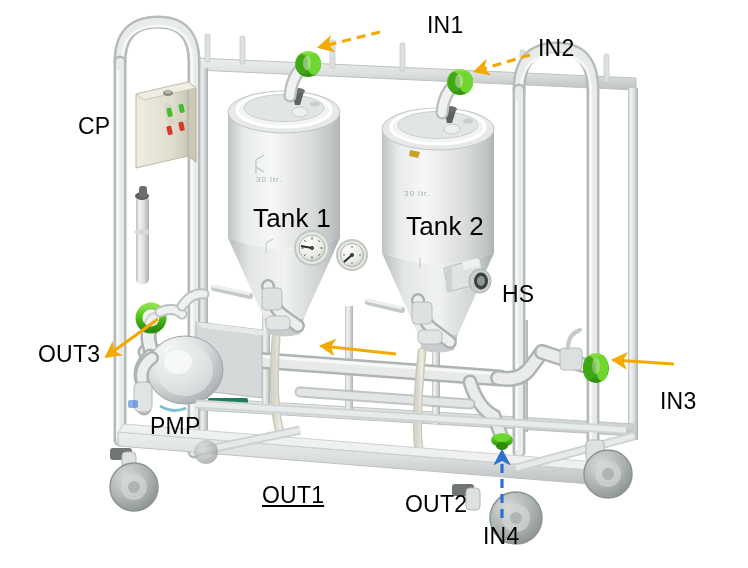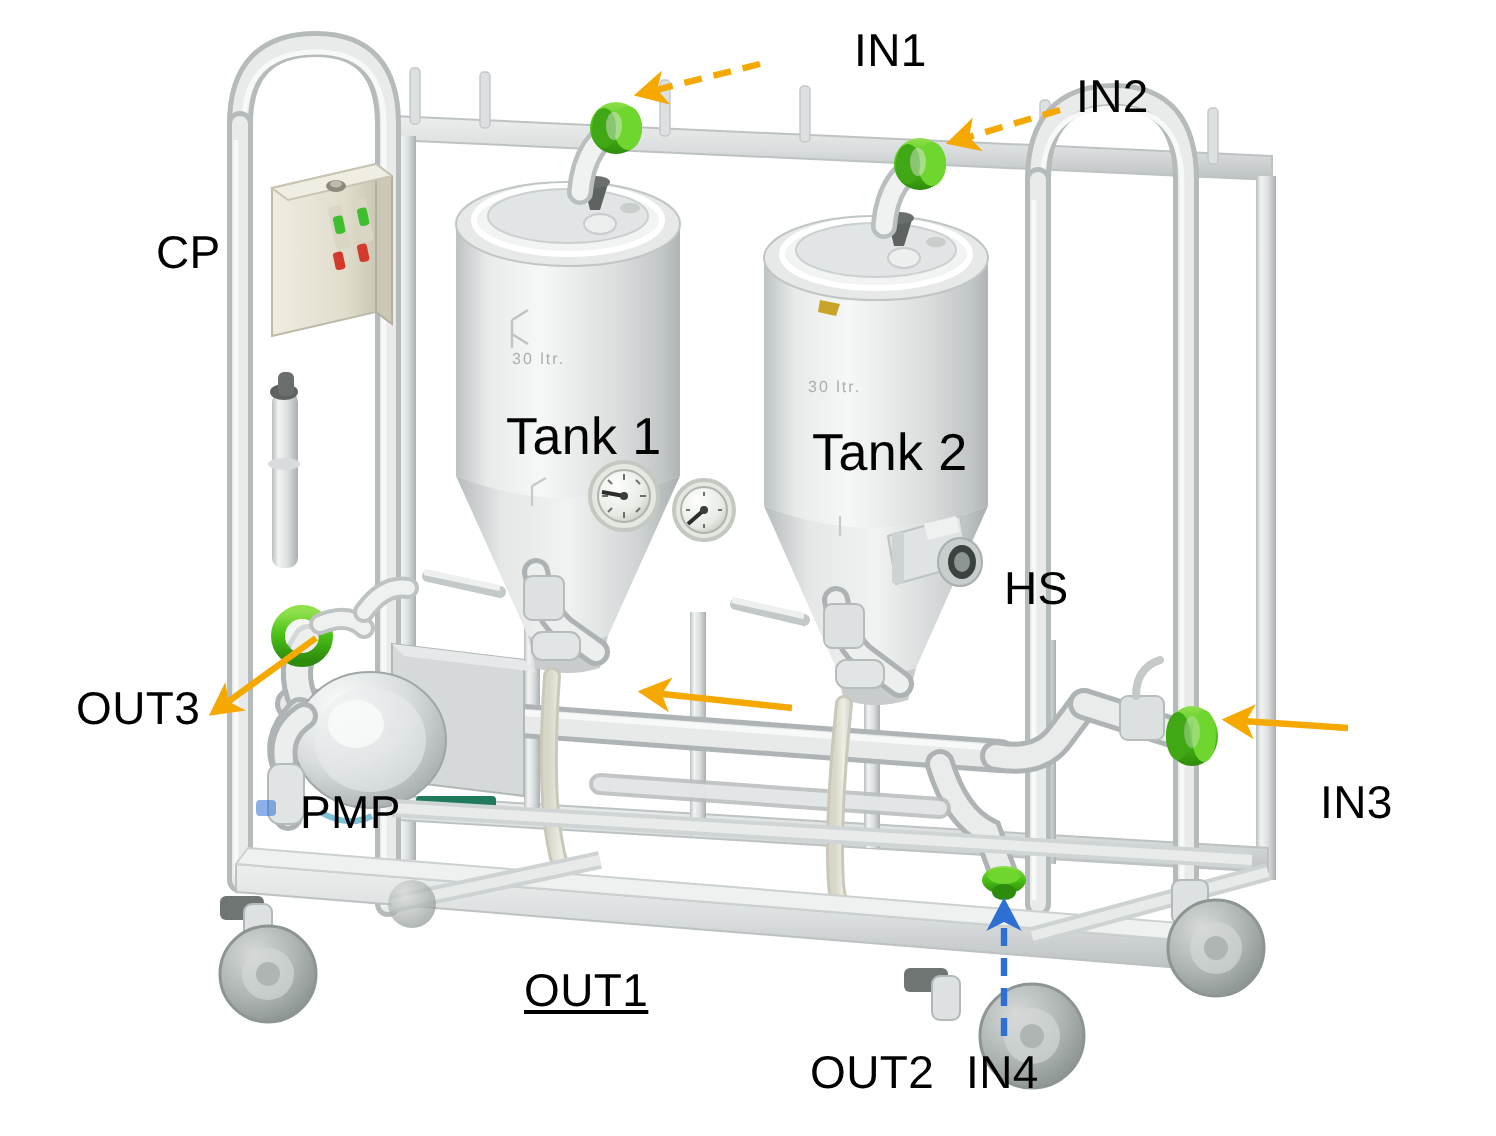--- a/index.html
+++ b/index.html
@@ -400,18 +400,18 @@
   </svg>
 
   <div class="lbl lbl-xl" style="left:78px;top:113px;text-align:center;">CP</div>
   <div class="lbl lbl-xl" style="left:388px;top:12px;margin-left:39px;">IN1</div>
   <div class="lbl lbl-xl" style="left:538px;top:35px;">IN2</div>
   <div class="lbl lbl-lg" style="left:253px;top:203px;">Tank 1</div>
   <div class="lbl lbl-lg" style="left:406px;top:211px;">Tank 2</div>
   <div class="lbl lbl-xl" style="left:502px;top:281px;">HS</div>
   <div class="lbl lbl-xl" style="left:38px;top:341px;">OUT3</div>
   <div class="lbl lbl-xl" style="left:660px;top:352px;margin-top:36px;">IN3</div>
-  <div class="lbl lbl-xl" style="left:150px;top:393px;">PMP</div>
+  <div class="lbl lbl-xl" style="left:150px;top:413px;">PMP</div>
   <div class="lbl lbl-xl" style="left:262px;top:482px;text-decoration:underline;">OUT1</div>
-  <div class="lbl lbl-xl" style="left:405px;top:491px;margin-top:32px;">OUT2</div>
+  <div class="lbl lbl-xl" style="left:405px;top:491px;">OUT2</div>
   <div class="lbl lbl-xl" style="left:483px;top:523px;">IN4</div>
 
 </div>
 
 </body></html>

